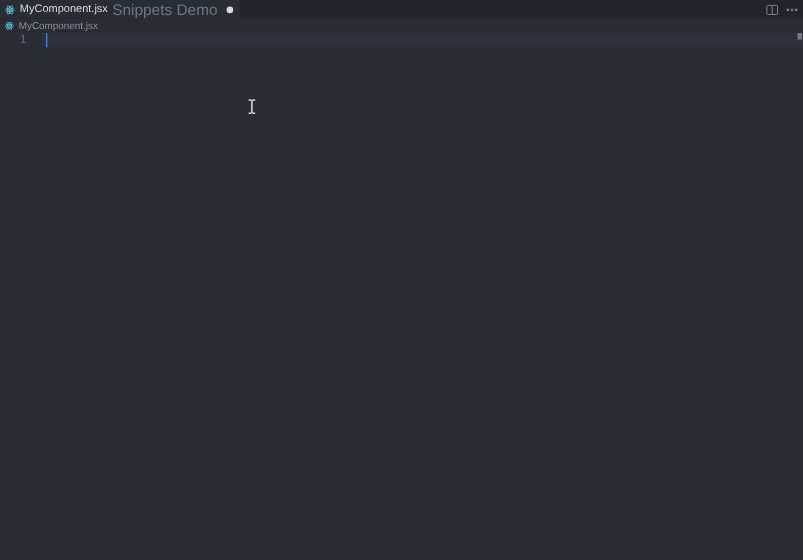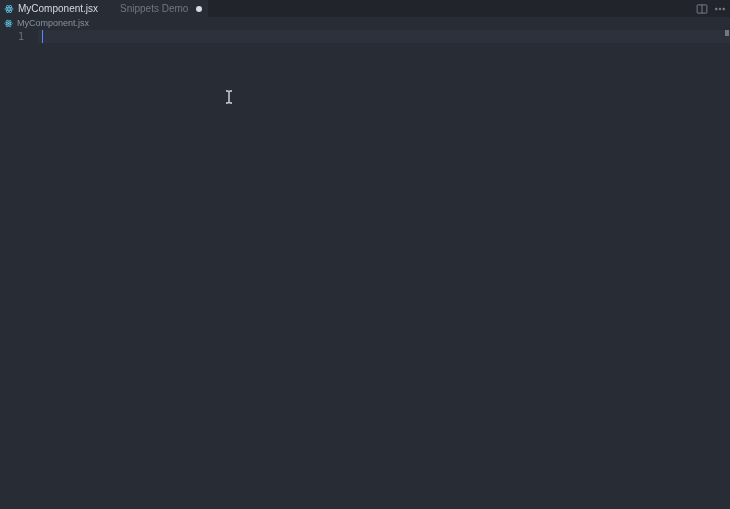--- a/index.html
+++ b/index.html
@@ -43,24 +43,24 @@
     .react-icon {
       stroke: #61dafb;
       fill: none;
     }
     .tab-title {
       font-size: 10px;
       color: #d7dae0;
       white-space: nowrap;
     }
     .tab-subtitle {
-      font-size: 10px;
+      font-size: 14px;
       color: #6f7784;
       white-space: nowrap;
-      margin-left: 18px;
+      margin-left: 0;
     }
     .tab-dirty {
       width: 6px;
       height: 6px;
       border-radius: 50%;
       background: #d7dae0;
       margin-left: 4px;
     }
     .tab-actions {
       position: absolute;

